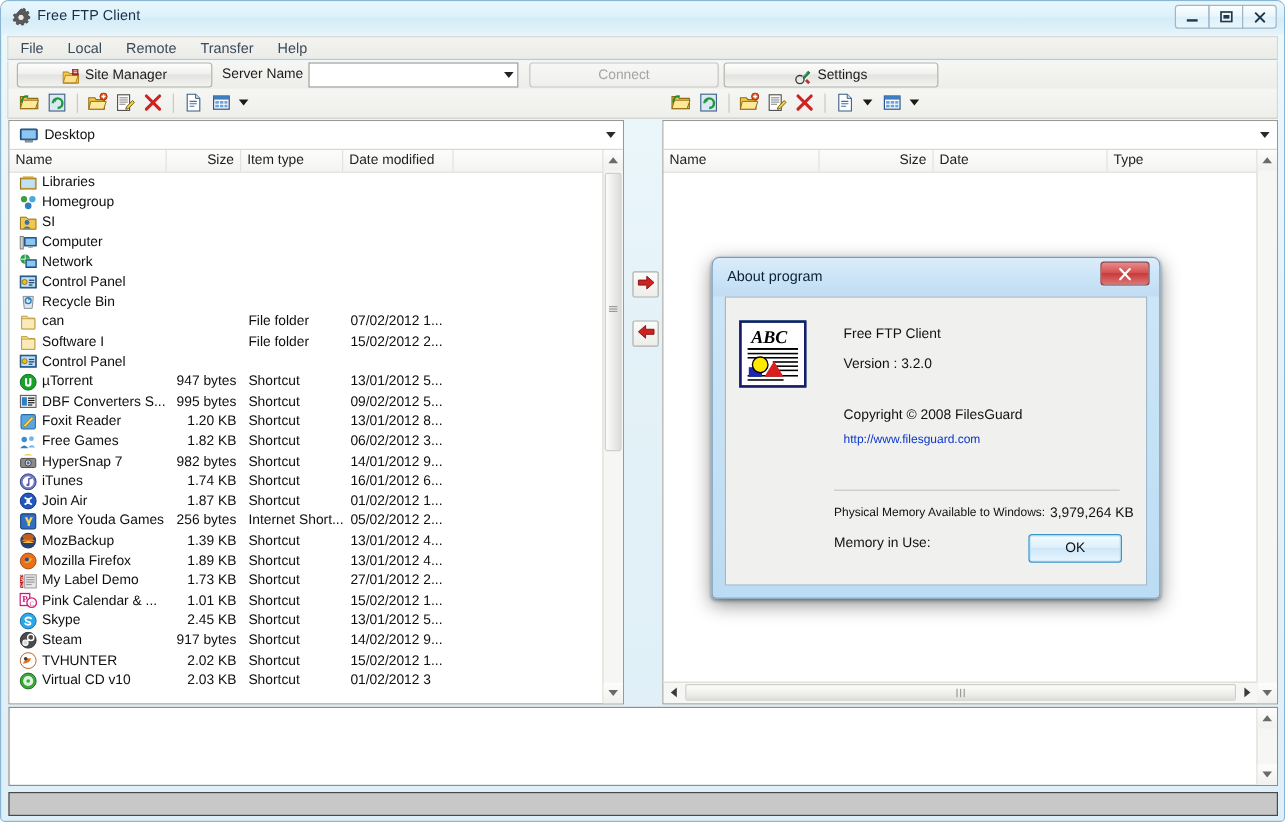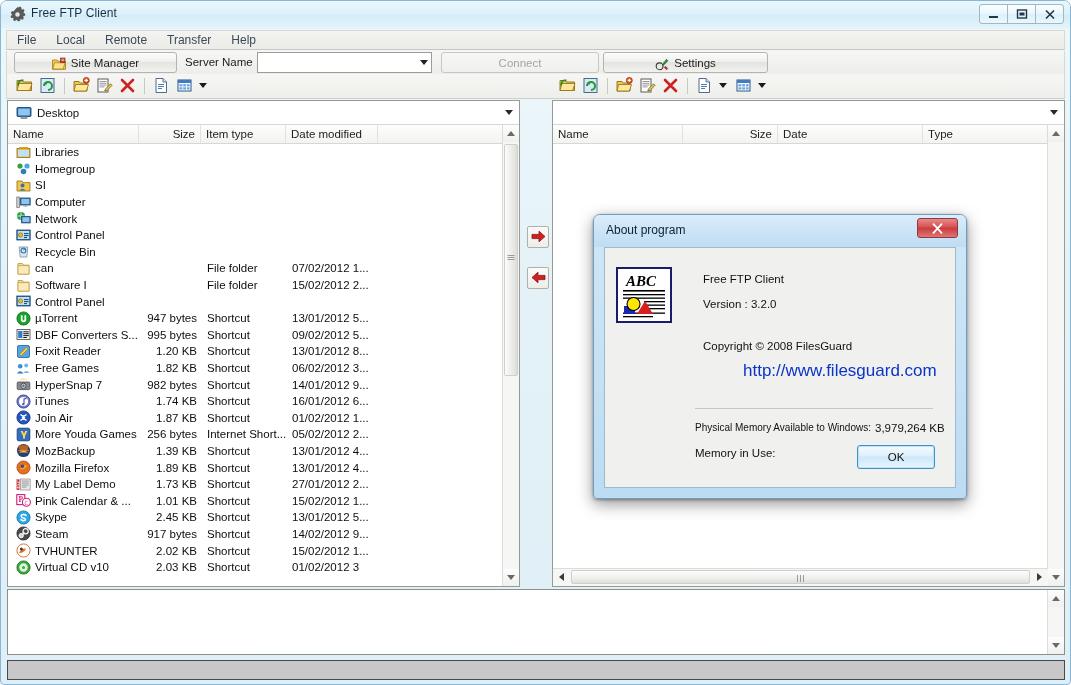--- a/index.html
+++ b/index.html
@@ -74,21 +74,21 @@
   #server-name-label{position:absolute;left:178px;top:5px;font-size:11.5px;color:#1b1b1b;}
   #server-name-combo{
     position:absolute;left:250px;top:1px;width:175px;height:21px;
     background:#fff;border:1px solid #9d9d98;box-sizing:border-box;
   }
   #server-name-combo .arrow{
     position:absolute;right:3px;top:7px;width:0;height:0;
     border-left:4px solid transparent;border-right:4px solid transparent;border-top:5px solid #222;
   }
   #connect-btn{left:434px;width:158px;}
-  #settings-btn{left:596px;width:165px;}
+  #settings-btn{left:596px;width:179px;}
   .settings-ico{margin-right:5px;display:inline-block;width:14px;height:14px;position:relative;top:1px;}
   .sm-ico{margin-right:5px;display:inline-block;width:14px;height:14px;position:relative;top:1px;}
   
   .toolbar2{
     position:absolute;left:5px;top:73px;width:1059px;height:25px;
     background:linear-gradient(to bottom,#f6f6f4 0%,#eeeeeb 100%);
     border-left:1px solid #d8d8d2;border-right:1px solid #d8d8d2;border-bottom:1px solid #cfcfca;
     box-sizing:border-box;
   }
   .icostrip{position:absolute;top:2px;display:flex;align-items:center;gap:4px;}
@@ -230,21 +230,21 @@
     position:absolute;left:10px;top:32px;right:10px;bottom:10px;
     background:#f0f0ef;border:1px solid #9fb9cd;box-sizing:border-box;
   }
   .about-icon{
     position:absolute;left:11px;top:19px;width:56px;height:56px;
     border:2px solid #1b1b6e;background:#0f766e;box-sizing:border-box;
   }
   .about-prod{position:absolute;left:98px;top:25px;font-size:11.5px;color:#111;}
   .about-ver{position:absolute;left:98px;top:50px;font-size:11.5px;color:#111;}
   .about-copy{position:absolute;left:98px;top:92px;font-size:11.5px;color:#111;}
-  .about-url{position:absolute;left:98px;top:113px;font-size:17px;color:#0a35c8;margin-left:40px;}
+  .about-url{position:absolute;left:98px;top:113px;font-size:10px;color:#0a35c8;}
   .about-hr{position:absolute;left:90px;right:22px;top:160px;height:1px;background:#c7c7c4;}
   .about-mem-l1{position:absolute;left:90px;top:174px;font-size:10px;color:#111;}
   .about-mem-v1{position:absolute;left:270px;top:174px;font-size:11.5px;color:#111;}
   .about-mem-l2{position:absolute;left:90px;top:199px;font-size:11.5px;color:#111;}
   .about-mem-v2{position:absolute;left:270px;top:199px;font-size:11.5px;color:#111;}
   .about-ok{
     position:absolute;right:20px;bottom:18px;width:78px;height:24px;
     border:1px solid #3c93c9;border-radius:3px;
     background:linear-gradient(to bottom,#f3fbff 0%,#dff0fb 45%,#cde7f8 50%,#e8f6fe 100%);
     box-shadow:0 0 0 1px #bfe3f6 inset;

